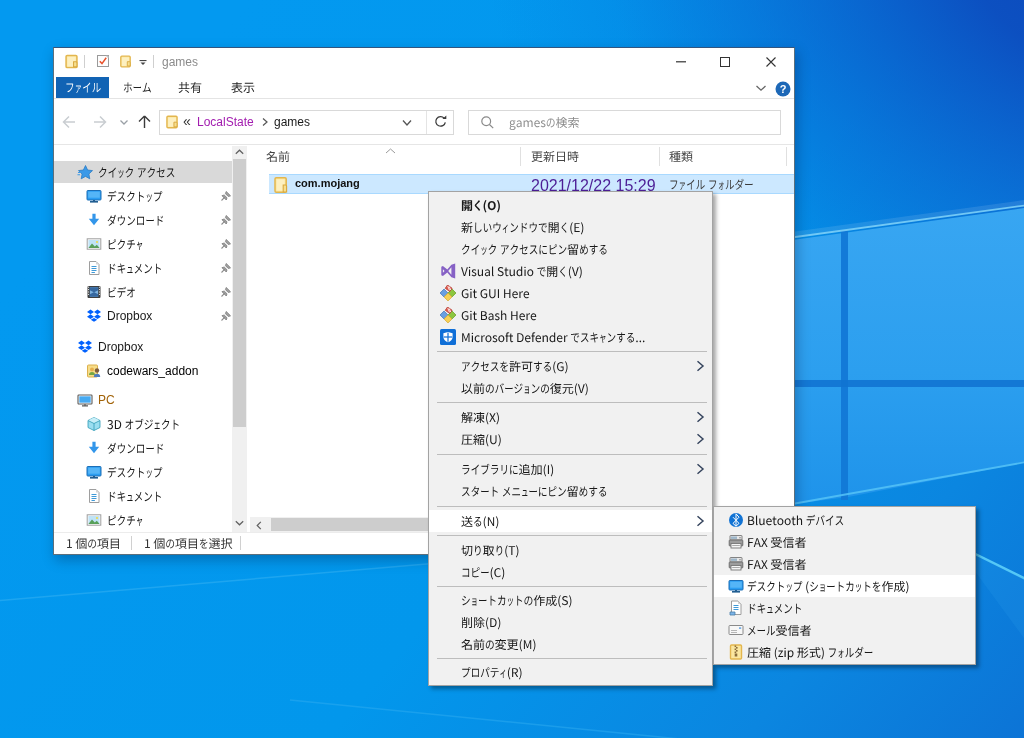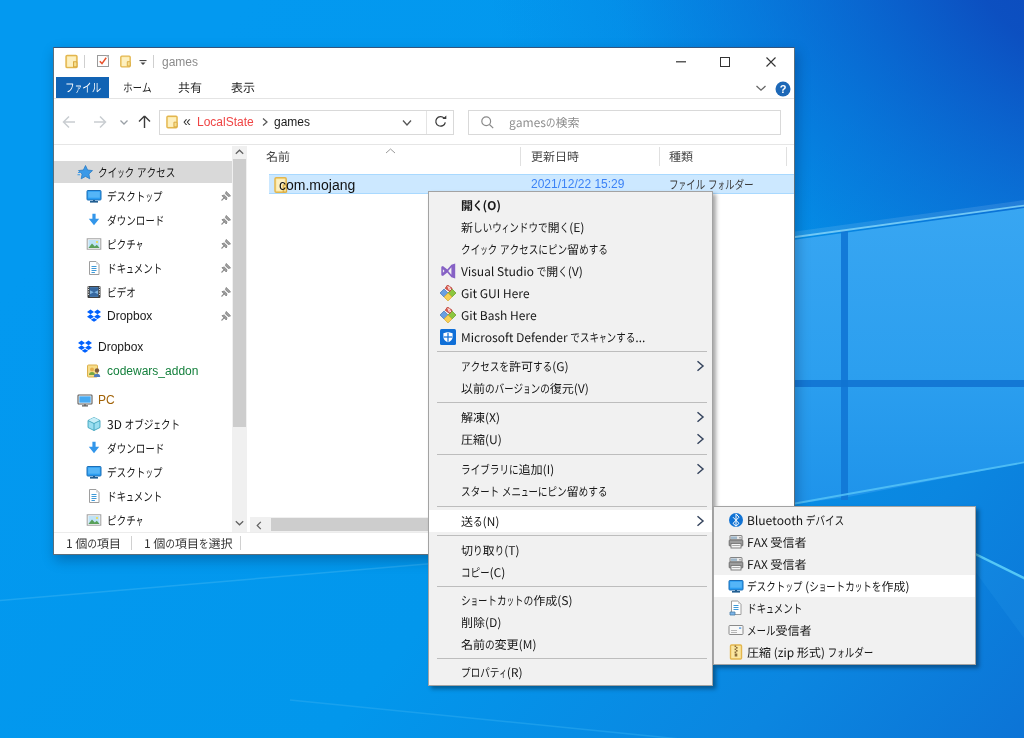--- a/index.html
+++ b/index.html
@@ -114,21 +114,21 @@
   </svg>
 <div style="position:absolute;left:159px;top:110px;width:295px;height:25px;background:#fff;border:1px solid #d9d9d9"></div>
 <svg style="position:absolute;left:165px;top:115px" width="14" height="14" viewBox="0 0 14 14">
     <g transform="scale(0.875)">
 <rect x="2.2" y="1.5" width="11.6" height="13" rx="1.2" fill="#fbe7a0" stroke="#e3b64e" stroke-width="1.6"></rect>
 <rect x="3.6" y="3" width="8.8" height="10.4" fill="#fdf0c0"></rect>
 <path d="M10.2 8.2 h2.6 a1 1 0 0 1 1 1 v4.3 h-3.6 z" fill="#f7df8e" stroke="#d9a93f" stroke-width="1.1"></path>
 </g>
   </svg>
 <div style="position:absolute;left:183px;top:112.6px;font-size:14px;color:#333;font-weight:normal;letter-spacing:0;white-space:nowrap">«</div>
-<div style="position:absolute;left:197px;top:114.8px;font-size:12px;color:#ef4444;font-weight:normal;letter-spacing:0;white-space:nowrap">LocalState</div>
+<div style="position:absolute;left:197px;top:114.8px;font-size:12px;color:#a21caf;font-weight:normal;letter-spacing:0;white-space:nowrap">LocalState</div>
 <svg style="position:absolute;left:261px;top:117px" width="8" height="10" viewBox="0 0 8 10">
     <path d="M2 1.5 L6 5 L2 8.5" stroke="#555" stroke-width="1.2" fill="none"></path>
   </svg>
 <div style="position:absolute;left:274px;top:114.8px;font-size:12px;color:#1a1a1a;font-weight:normal;letter-spacing:0;white-space:nowrap">games</div>
 <svg style="position:absolute;left:401px;top:119px" width="12" height="8" viewBox="0 0 12 8">
     <path d="M2 1.5 L6 6 L10 1.5" stroke="#555" stroke-width="1.3" fill="none"></path>
   </svg>
 <div style="position:absolute;left:426px;top:111px;width:1px;height:23px;background:#e4e4e4"></div>
 <svg style="position:absolute;left:433px;top:115px" width="15" height="15" viewBox="0 0 15 15">
     <path d="M11.2 3.2 A4.8 4.8 0 1 0 12.3 7.3" stroke="#3b3b3b" stroke-width="1.3" fill="none"></path>
@@ -254,21 +254,21 @@
     </g>
   </svg>
 <div style="position:absolute;left:98px;top:339.8px;font-size:12px;color:#1a1a1a;font-weight:normal;letter-spacing:0;white-space:nowrap">Dropbox</div>
 <svg style="position:absolute;left:86px;top:363px" width="16" height="16" viewBox="0 0 16 16">
     <rect x="1.5" y="2" width="10" height="12" rx="1" fill="#f7dd8a" stroke="#dcb04c" stroke-width="1"></rect>
     <circle cx="6" cy="6.5" r="2" fill="#e8b04e"></circle>
     <path d="M3 12 a3 3 0 0 1 6 0 z" fill="#76a643"></path>
     <circle cx="11" cy="7.5" r="2.2" fill="#7c5d3f"></circle>
     <path d="M7.8 14 a3.2 3.2 0 0 1 6.4 0 z" fill="#4f7cc0"></path>
   </svg>
-<div style="position:absolute;left:107px;top:363.8px;font-size:12px;color:#15803d;font-weight:normal;letter-spacing:0;white-space:nowrap">codewars_addon</div>
+<div style="position:absolute;left:107px;top:363.8px;font-size:12px;color:#000000;font-weight:normal;letter-spacing:0;white-space:nowrap">codewars_addon</div>
 <svg style="position:absolute;left:77px;top:392px" width="16" height="16" viewBox="0 0 16 16">
     <rect x="1" y="3" width="14" height="9" rx="0.8" fill="#fff" stroke="#5a5a5a" stroke-width="1.1"></rect>
     <rect x="2.3" y="4.3" width="11.4" height="6.4" fill="#46aaf2"></rect>
     <path d="M5 13.8 h6 M8 12 v1.8" stroke="#5a5a5a" stroke-width="1.2"></path>
   </svg>
 <div style="position:absolute;left:98px;top:392.8px;font-size:12px;color:#a16207;font-weight:normal;letter-spacing:0;white-space:nowrap">PC</div>
 <svg style="position:absolute;left:86px;top:416px" width="16" height="16" viewBox="0 0 16 16">
     <path d="M8 1.5 L14 4.5 V11.5 L8 14.5 L2 11.5 V4.5 Z" fill="#9adef0" stroke="#2e9ab5" stroke-width="0.8"></path>
     <path d="M8 1.5 L14 4.5 L8 7.5 L2 4.5 Z" fill="#c8eff8"></path>
     <path d="M8 7.5 V14.5 M2 4.5 L8 7.5 L14 4.5" stroke="#2e9ab5" stroke-width="0.8" fill="none"></path>
@@ -331,22 +331,22 @@
 <svg style="position:absolute;left:669px;top:148.6px" width="26" height="16" viewBox="0 -12 26 16">
     <path d="M7.7 -9.2H8.6V0.4H7.7ZM4.7 -8H11.4V-7.2H4.7ZM4.4 0H11.6V0.7H4.4ZM5.1 -1.7H11.2V-1H5.1ZM10.8 -9.9 11.3 -9.3Q10.7 -9.1 10 -9Q9.2 -8.9 8.4 -8.8Q7.6 -8.8 6.7 -8.7Q5.9 -8.7 5.1 -8.7Q5.1 -8.8 5 -9Q5 -9.2 4.9 -9.3Q5.7 -9.4 6.5 -9.4Q7.3 -9.5 8.1 -9.6Q8.9 -9.6 9.6 -9.7Q10.3 -9.8 10.8 -9.9ZM6 -4.2V-3.2H10.3V-4.2ZM6 -5.7V-4.8H10.3V-5.7ZM5.2 -6.4H11.1V-2.6H5.2ZM2.5 -9.1H3.4V0.9H2.5ZM0.6 -6.7H4.9V-5.9H0.6ZM2.6 -6.4 3.2 -6.1Q3 -5.5 2.7 -4.8Q2.4 -4.1 2.1 -3.5Q1.8 -2.8 1.5 -2.2Q1.2 -1.6 0.8 -1.2Q0.7 -1.4 0.6 -1.7Q0.5 -1.9 0.3 -2.1Q0.7 -2.4 1 -2.9Q1.3 -3.4 1.6 -4Q1.9 -4.6 2.2 -5.2Q2.4 -5.8 2.6 -6.4ZM4.3 -9.9 5 -9.2Q4.4 -9 3.7 -8.8Q3 -8.6 2.2 -8.5Q1.5 -8.3 0.8 -8.2Q0.8 -8.4 0.7 -8.6Q0.6 -8.8 0.5 -8.9Q1.2 -9 1.9 -9.2Q2.6 -9.3 3.3 -9.5Q3.9 -9.7 4.3 -9.9ZM3.4 -5.2Q3.5 -5.1 3.7 -4.8Q4 -4.6 4.2 -4.3Q4.5 -4 4.7 -3.8Q5 -3.6 5.1 -3.5L4.5 -2.7Q4.4 -2.9 4.2 -3.2Q4 -3.5 3.8 -3.8Q3.5 -4.1 3.3 -4.4Q3.1 -4.6 3 -4.8Z M12.6 -3.4H17.7V-2.6H12.6ZM12.6 -7.9H17.7V-7.2H12.6ZM16.8 -9.8 17.6 -9.6Q17.3 -9.2 17.1 -8.8Q16.9 -8.4 16.7 -8.1L16.1 -8.4Q16.3 -8.7 16.5 -9.1Q16.7 -9.5 16.8 -9.8ZM14.7 -9.9H15.6V-4.6H14.7ZM12.9 -9.6 13.5 -9.8Q13.7 -9.5 13.9 -9.1Q14.1 -8.7 14.2 -8.4L13.5 -8.1Q13.5 -8.4 13.3 -8.8Q13.1 -9.2 12.9 -9.6ZM14.8 -1.6 15.3 -2.2Q15.7 -1.9 16.1 -1.6Q16.6 -1.3 17 -1Q17.4 -0.7 17.6 -0.5L17 0.2Q16.8 -0.1 16.4 -0.4Q16 -0.7 15.6 -1.1Q15.1 -1.4 14.8 -1.6ZM15.5 -7.1Q15.7 -7 16 -6.8Q16.3 -6.6 16.7 -6.4Q17 -6.1 17.3 -5.9Q17.6 -5.7 17.8 -5.6L17.3 -5Q17.1 -5.1 16.8 -5.4Q16.5 -5.6 16.2 -5.8Q15.9 -6.1 15.6 -6.3Q15.2 -6.5 15 -6.7ZM14.7 -7.5 15.3 -7.3Q15 -6.8 14.7 -6.3Q14.3 -5.8 13.8 -5.4Q13.4 -4.9 13 -4.7Q12.9 -4.8 12.7 -5Q12.6 -5.2 12.4 -5.3Q12.9 -5.5 13.3 -5.9Q13.7 -6.2 14.1 -6.7Q14.4 -7.1 14.7 -7.5ZM17.8 -9.5H23.5V-8.7H17.8ZM19 -5.1V-3.9H22.2V-5.1ZM19 -3.2V-2.1H22.2V-3.2ZM19 -6.9V-5.7H22.2V-6.9ZM18.2 -7.6H23.1V-1.4H18.2ZM20.1 -9.1 21.1 -9Q21 -8.5 20.8 -8Q20.6 -7.5 20.4 -7.1L19.7 -7.2Q19.8 -7.5 19.8 -7.8Q19.9 -8.2 20 -8.5Q20.1 -8.9 20.1 -9.1ZM19.3 -1.1 20.1 -0.7Q19.7 -0.4 19.3 -0.1Q18.9 0.3 18.4 0.5Q18 0.8 17.5 1Q17.4 0.8 17.2 0.6Q17.1 0.5 16.9 0.4Q17.4 0.2 17.8 -0.1Q18.3 -0.3 18.6 -0.6Q19 -0.9 19.3 -1.1ZM21 -0.6 21.7 -1.1Q22 -0.9 22.4 -0.6Q22.8 -0.3 23.2 0Q23.5 0.2 23.7 0.5L23 1Q22.8 0.7 22.5 0.5Q22.1 0.2 21.8 -0.1Q21.4 -0.4 21 -0.6ZM14.7 -4.4H15.6V-3.1Q15.6 -2.7 15.5 -2.1Q15.4 -1.6 15.1 -1.1Q14.8 -0.6 14.3 -0.1Q13.8 0.4 12.9 0.8Q12.9 0.6 12.8 0.5Q12.7 0.4 12.6 0.3Q12.5 0.1 12.4 0.1Q13.2 -0.3 13.7 -0.7Q14.1 -1.1 14.4 -1.5Q14.6 -1.9 14.7 -2.3Q14.7 -2.8 14.7 -3.2Z" fill="#444"></path>
   </svg>
 <div style="position:absolute;left:786px;top:147px;width:1px;height:19px;background:#e0e0e0"></div>
 <div style="position:absolute;left:269px;top:174px;width:525px;height:20px;background:#cce8ff;border-top:1px solid #a9d9ff;border-bottom:1px solid #a9d9ff"></div>
 <svg style="position:absolute;left:274px;top:177px" width="15" height="16" viewBox="0 0 15 16">
     <rect x="1" y="0.8" width="11.2" height="14.4" rx="1.2" fill="#fbe7a0" stroke="#e3b64e" stroke-width="1.5"></rect>
     <rect x="2.6" y="2.4" width="8" height="11.2" fill="#fdf0c0"></rect>
     <path d="M9.2 8 h2.4 a1 1 0 0 1 1 1 v6 h-3.4 z" fill="#f7df8e" stroke="#d9a93f" stroke-width="1.1"></path>
   </svg>
-<div style="position:absolute;left:279px;top:176.8px;font-size:14px;color:#111;font-weight:normal;letter-spacing:0;white-space:nowrap">com.mojang</div>
-<div style="position:absolute;left:531px;top:176.8px;font-size:12px;color:#3b82f6;font-weight:normal;letter-spacing:0;white-space:nowrap">2021/12/22 15:29</div>
+<div style="position:absolute;left:295px;top:176.8px;font-size:11px;color:#111;font-weight:bold;letter-spacing:0;white-space:nowrap">com.mojang</div>
+<div style="position:absolute;left:531px;top:176.8px;font-size:16px;color:#4c1d95;font-weight:normal;letter-spacing:0;white-space:nowrap">2021/12/22 15:29</div>
 <svg style="position:absolute;left:669px;top:176.6px" width="87" height="16" viewBox="0 -12 87 16">
     <path d="M8.3 -8Q8.2 -7.8 8.2 -7.7Q8.2 -7.6 8.1 -7.4Q8 -6.9 7.9 -6.3Q7.8 -5.8 7.6 -5.2Q7.4 -4.5 7.2 -4Q7 -3.4 6.7 -3Q6.2 -2.3 5.7 -1.7Q5.2 -1 4.5 -0.6Q3.8 -0.1 2.9 0.3L2.3 -0.6Q3.2 -0.9 3.9 -1.4Q4.6 -1.8 5.1 -2.3Q5.6 -2.9 6 -3.5Q6.3 -4.1 6.6 -4.8Q6.9 -5.5 7 -6.2Q7.2 -6.9 7.3 -7.4Q7.1 -7.4 6.7 -7.4Q6.4 -7.4 5.9 -7.4Q5.4 -7.4 4.8 -7.4Q4.3 -7.4 3.7 -7.4Q3.2 -7.4 2.9 -7.4Q2.5 -7.4 2.4 -7.4Q2.1 -7.4 1.8 -7.4Q1.6 -7.4 1.4 -7.4V-8.5Q1.5 -8.4 1.7 -8.4Q1.9 -8.4 2 -8.4Q2.2 -8.4 2.4 -8.4Q2.5 -8.4 2.8 -8.4Q3.1 -8.4 3.5 -8.4Q3.9 -8.4 4.3 -8.4Q4.8 -8.4 5.3 -8.4Q5.7 -8.4 6.1 -8.4Q6.5 -8.4 6.8 -8.4Q7.1 -8.4 7.2 -8.4Q7.3 -8.4 7.4 -8.4Q7.5 -8.4 7.7 -8.4Z M16 -6.1Q16 -6 16 -5.9Q15.9 -5.8 15.9 -5.7Q15.8 -5.5 15.7 -5.2Q15.5 -4.8 15.3 -4.4Q15.1 -4 14.9 -3.6Q14.6 -3.2 14.4 -2.9L13.9 -3.5Q14.2 -3.7 14.4 -4.1Q14.7 -4.5 14.9 -4.9Q15.1 -5.3 15.2 -5.6Q15.1 -5.6 14.8 -5.6Q14.5 -5.6 14.1 -5.6Q13.8 -5.6 13.3 -5.6Q12.9 -5.6 12.6 -5.6Q12.2 -5.6 11.9 -5.6Q11.7 -5.6 11.6 -5.6Q11.5 -5.6 11.3 -5.6Q11.1 -5.6 10.9 -5.6V-6.6Q11.1 -6.6 11.3 -6.5Q11.5 -6.5 11.6 -6.5Q11.7 -6.5 12 -6.5Q12.2 -6.5 12.6 -6.5Q13 -6.5 13.4 -6.5Q13.9 -6.5 14.2 -6.5Q14.6 -6.5 14.9 -6.5Q15.2 -6.5 15.3 -6.5Q15.4 -6.5 15.4 -6.5Q15.5 -6.5 15.6 -6.5Q15.7 -6.6 15.7 -6.6ZM13.5 -4.8Q13.5 -4.1 13.5 -3.4Q13.5 -2.7 13.4 -2.1Q13.3 -1.5 13.1 -1Q12.9 -0.4 12.6 0Q12.3 0.5 11.8 0.9L11.3 0.3Q11.4 0.2 11.5 0.1Q11.7 0 11.8 -0.1Q12.3 -0.7 12.5 -1.3Q12.8 -1.9 12.9 -2.6Q12.9 -3.3 12.9 -4.1Q12.9 -4.3 12.9 -4.5Q12.9 -4.7 12.9 -4.8Z M17.9 -4.3Q19.1 -4.8 20.2 -5.4Q21.3 -6 22.1 -6.6Q22.6 -7 23 -7.4Q23.5 -7.9 23.9 -8.4Q24.4 -8.9 24.7 -9.4L25.3 -8.7Q24.9 -8.1 24.5 -7.6Q24 -7.1 23.5 -6.6Q22.9 -6.1 22.4 -5.7Q21.8 -5.3 21.2 -4.9Q20.5 -4.5 19.8 -4.1Q19 -3.7 18.2 -3.4ZM21.9 -6.1 22.7 -6.4V-0.9Q22.7 -0.7 22.7 -0.4Q22.7 -0.2 22.8 0Q22.8 0.3 22.8 0.4H21.8Q21.9 0.3 21.9 0Q21.9 -0.2 21.9 -0.4Q21.9 -0.7 21.9 -0.9Z M31.7 -0.3Q31.7 -0.4 31.7 -0.6Q31.7 -0.7 31.7 -0.9Q31.7 -1 31.7 -1.5Q31.7 -1.9 31.7 -2.5Q31.7 -3 31.7 -3.7Q31.7 -4.4 31.7 -5.1Q31.7 -5.8 31.7 -6.5Q31.7 -7.1 31.7 -7.5Q31.7 -8 31.7 -8.1Q31.7 -8.5 31.7 -8.7Q31.7 -8.9 31.7 -9H32.6Q32.6 -8.9 32.5 -8.7Q32.5 -8.4 32.5 -8.1Q32.5 -7.9 32.5 -7.5Q32.5 -7.1 32.5 -6.5Q32.5 -5.9 32.5 -5.2Q32.5 -4.5 32.5 -3.8Q32.5 -3.2 32.5 -2.6Q32.5 -2 32.5 -1.6Q32.5 -1.3 32.5 -1.2Q33 -1.5 33.5 -1.9Q34 -2.3 34.5 -2.9Q35 -3.5 35.3 -4.1L35.8 -3.3Q35.4 -2.6 34.8 -2Q34.3 -1.4 33.7 -0.9Q33.1 -0.3 32.5 0Q32.4 0.1 32.3 0.2Q32.2 0.2 32.2 0.3ZM27.3 -0.3Q27.9 -0.9 28.3 -1.6Q28.7 -2.4 28.9 -3.3Q29 -3.7 29.1 -4.3Q29.2 -4.9 29.2 -5.6Q29.2 -6.3 29.2 -6.9Q29.2 -7.6 29.2 -8.1Q29.2 -8.4 29.2 -8.6Q29.2 -8.8 29.2 -9H30Q30 -8.9 30 -8.8Q30 -8.6 30 -8.4Q30 -8.3 30 -8.1Q30 -7.6 30 -6.9Q30 -6.2 29.9 -5.5Q29.9 -4.8 29.9 -4.1Q29.8 -3.4 29.7 -3Q29.5 -2 29 -1.2Q28.6 -0.3 28 0.3Z M47.2 -8Q47.1 -7.8 47.1 -7.7Q47.1 -7.6 47 -7.4Q47 -6.9 46.8 -6.3Q46.7 -5.8 46.5 -5.2Q46.4 -4.5 46.1 -4Q45.9 -3.4 45.6 -3Q45.2 -2.3 44.6 -1.7Q44.1 -1 43.4 -0.6Q42.7 -0.1 41.8 0.3L41.2 -0.6Q42.1 -0.9 42.8 -1.4Q43.5 -1.8 44 -2.3Q44.5 -2.9 44.9 -3.5Q45.3 -4.1 45.5 -4.8Q45.8 -5.5 46 -6.2Q46.1 -6.9 46.2 -7.4Q46.1 -7.4 45.7 -7.4Q45.3 -7.4 44.8 -7.4Q44.3 -7.4 43.7 -7.4Q43.2 -7.4 42.7 -7.4Q42.2 -7.4 41.8 -7.4Q41.4 -7.4 41.3 -7.4Q41 -7.4 40.8 -7.4Q40.5 -7.4 40.3 -7.4V-8.5Q40.5 -8.4 40.6 -8.4Q40.8 -8.4 41 -8.4Q41.1 -8.4 41.3 -8.4Q41.4 -8.4 41.7 -8.4Q42 -8.4 42.4 -8.4Q42.8 -8.4 43.3 -8.4Q43.7 -8.4 44.2 -8.4Q44.6 -8.4 45 -8.4Q45.4 -8.4 45.7 -8.4Q46 -8.4 46.1 -8.4Q46.2 -8.4 46.3 -8.4Q46.5 -8.4 46.6 -8.4Z M53.4 -7.3Q53.4 -7.2 53.3 -6.9Q53.3 -6.7 53.3 -6.5Q53.3 -6.3 53.4 -5.8Q53.4 -5.4 53.4 -4.8Q53.4 -4.2 53.4 -3.6Q53.4 -2.9 53.4 -2.3Q53.4 -1.7 53.4 -1.1Q53.4 -0.5 53.4 -0.1Q53.4 0.3 53.3 0.5Q53.1 0.7 52.9 0.7Q52.7 0.7 52.5 0.7Q52.3 0.7 52.1 0.7Q51.9 0.7 51.8 0.7L51.7 -0.2Q52 -0.2 52.2 -0.1Q52.5 -0.1 52.6 -0.1Q52.8 -0.1 52.8 -0.2Q52.9 -0.3 52.9 -0.4Q52.9 -0.8 52.8 -1.3Q52.8 -1.8 52.8 -2.4Q52.8 -3 52.8 -3.6Q52.8 -4.2 52.8 -4.8Q52.8 -5.4 52.8 -5.8Q52.8 -6.3 52.8 -6.5Q52.8 -6.7 52.8 -6.9Q52.8 -7.1 52.7 -7.3ZM50 -5.6Q50.1 -5.6 50.3 -5.6Q50.4 -5.6 50.6 -5.6Q50.6 -5.6 50.9 -5.6Q51.1 -5.6 51.4 -5.6Q51.7 -5.6 52.1 -5.6Q52.5 -5.6 52.9 -5.6Q53.3 -5.6 53.6 -5.6Q53.9 -5.6 54.1 -5.6Q54.4 -5.6 54.4 -5.6Q54.5 -5.6 54.7 -5.6Q54.8 -5.6 54.9 -5.6V-4.7Q54.8 -4.7 54.7 -4.7Q54.6 -4.7 54.4 -4.7Q54.4 -4.7 54.2 -4.7Q53.9 -4.7 53.6 -4.7Q53.3 -4.7 52.9 -4.7Q52.5 -4.7 52.1 -4.7Q51.7 -4.7 51.4 -4.7Q51.1 -4.7 50.9 -4.7Q50.6 -4.7 50.6 -4.7Q50.4 -4.7 50.3 -4.7Q50.2 -4.7 50 -4.6ZM49.8 -1Q50.3 -1.4 50.7 -1.8Q51.2 -2.3 51.5 -2.9Q51.9 -3.4 52.2 -3.9Q52.5 -4.5 52.7 -5H53L53 -4.2Q52.8 -3.8 52.6 -3.3Q52.3 -2.7 51.9 -2.2Q51.5 -1.6 51.1 -1.1Q50.7 -0.6 50.2 -0.3Z M61 -0.3Q61 -0.4 61 -0.6Q61.1 -0.7 61.1 -0.9Q61.1 -1 61.1 -1.5Q61.1 -1.9 61.1 -2.5Q61.1 -3 61.1 -3.7Q61.1 -4.4 61.1 -5.1Q61.1 -5.8 61.1 -6.5Q61.1 -7.1 61.1 -7.5Q61.1 -8 61.1 -8.1Q61.1 -8.5 61 -8.7Q61 -8.9 61 -9H61.9Q61.9 -8.9 61.9 -8.7Q61.9 -8.4 61.9 -8.1Q61.9 -7.9 61.9 -7.5Q61.9 -7.1 61.9 -6.5Q61.9 -5.9 61.9 -5.2Q61.9 -4.5 61.9 -3.8Q61.9 -3.2 61.9 -2.6Q61.9 -2 61.9 -1.6Q61.9 -1.3 61.9 -1.2Q62.3 -1.5 62.8 -1.9Q63.3 -2.3 63.8 -2.9Q64.3 -3.5 64.7 -4.1L65.1 -3.3Q64.7 -2.6 64.1 -2Q63.6 -1.4 63 -0.9Q62.4 -0.3 61.8 0Q61.7 0.1 61.6 0.2Q61.6 0.2 61.5 0.3ZM56.6 -0.3Q57.2 -0.9 57.6 -1.6Q58.1 -2.4 58.3 -3.3Q58.4 -3.7 58.4 -4.3Q58.5 -4.9 58.5 -5.6Q58.6 -6.3 58.6 -6.9Q58.6 -7.6 58.6 -8.1Q58.6 -8.4 58.5 -8.6Q58.5 -8.8 58.5 -9H59.4Q59.4 -8.9 59.4 -8.8Q59.3 -8.6 59.3 -8.4Q59.3 -8.3 59.3 -8.1Q59.3 -7.6 59.3 -6.9Q59.3 -6.2 59.3 -5.5Q59.2 -4.8 59.2 -4.1Q59.1 -3.4 59 -3Q58.8 -2 58.4 -1.2Q57.9 -0.3 57.3 0.3Z M72.9 -9.7Q73 -9.5 73.2 -9.2Q73.3 -8.9 73.5 -8.6Q73.6 -8.3 73.7 -8L73.2 -7.7Q73 -8.1 72.8 -8.6Q72.6 -9.1 72.4 -9.4ZM74 -10.2Q74.1 -9.9 74.2 -9.6Q74.4 -9.3 74.5 -9Q74.7 -8.7 74.8 -8.5L74.3 -8.2Q74.1 -8.6 73.9 -9.1Q73.7 -9.6 73.5 -9.9ZM69.2 -5.2Q69.7 -4.9 70.2 -4.5Q70.7 -4.1 71.2 -3.6Q71.7 -3.2 72.2 -2.8Q72.7 -2.3 73 -2L72.4 -1.2Q72.1 -1.5 71.7 -2Q71.2 -2.4 70.7 -2.9Q70.2 -3.3 69.7 -3.8Q69.2 -4.2 68.7 -4.5ZM73.6 -7.4Q73.6 -7.3 73.5 -7.1Q73.5 -6.9 73.4 -6.8Q73.3 -6.2 73 -5.4Q72.8 -4.7 72.4 -4Q72.1 -3.3 71.7 -2.7Q71 -1.6 70.1 -0.7Q69.1 0.2 67.7 0.8L67 0.1Q67.9 -0.3 68.7 -0.8Q69.4 -1.3 70 -1.9Q70.6 -2.5 71 -3.2Q71.4 -3.7 71.7 -4.4Q72 -5 72.2 -5.7Q72.5 -6.4 72.6 -6.9H69L69.3 -7.8H72.4Q72.6 -7.8 72.7 -7.8Q72.9 -7.8 73 -7.9ZM70.4 -9.1Q70.3 -8.9 70.2 -8.6Q70.1 -8.4 70 -8.2Q69.7 -7.5 69.2 -6.8Q68.8 -6 68.2 -5.2Q67.6 -4.4 66.8 -3.7L66.1 -4.4Q67 -5 67.6 -5.8Q68.2 -6.5 68.6 -7.3Q69 -8 69.2 -8.5Q69.3 -8.7 69.4 -9Q69.5 -9.3 69.5 -9.5Z M76.1 -5.2Q76.3 -5.2 76.5 -5.2Q76.7 -5.1 76.9 -5.1Q77.2 -5.1 77.4 -5.1Q77.6 -5.1 77.9 -5.1Q78.2 -5.1 78.6 -5.1Q79 -5.1 79.5 -5.1Q80 -5.1 80.5 -5.1Q80.9 -5.1 81.4 -5.1Q81.8 -5.1 82.1 -5.1Q82.4 -5.1 82.6 -5.1Q82.9 -5.1 83.2 -5.2Q83.4 -5.2 83.6 -5.2V-4Q83.4 -4 83.1 -4.1Q82.9 -4.1 82.6 -4.1Q82.4 -4.1 82.1 -4.1Q81.8 -4.1 81.4 -4.1Q80.9 -4.1 80.5 -4.1Q80 -4.1 79.5 -4.1Q79 -4.1 78.6 -4.1Q78.2 -4.1 77.9 -4.1Q77.6 -4.1 77.4 -4.1Q77 -4.1 76.7 -4.1Q76.3 -4 76.1 -4Z" fill="#3b3b3b"></path>
   </svg>
 <div style="position:absolute;left:250px;top:517px;width:543px;height:15px;background:#f0f0f0"></div>
 <svg style="position:absolute;left:256px;top:521px" width="6" height="9" viewBox="0 0 6 9">
     <path d="M4.8 0.8 L1.2 4.5 L4.8 8.2" stroke="#606060" stroke-width="1.2" fill="none"></path>
   </svg>
 <div style="position:absolute;left:271px;top:518px;width:250px;height:13px;background:#cdcdcd"></div>
 <div style="position:absolute;left:54px;top:532px;width:740px;height:22px;background:#fff;border-top:1px solid #ececec"></div>
 <svg style="position:absolute;left:66px;top:535.6px" width="57" height="16" viewBox="0 -12 57 16">

